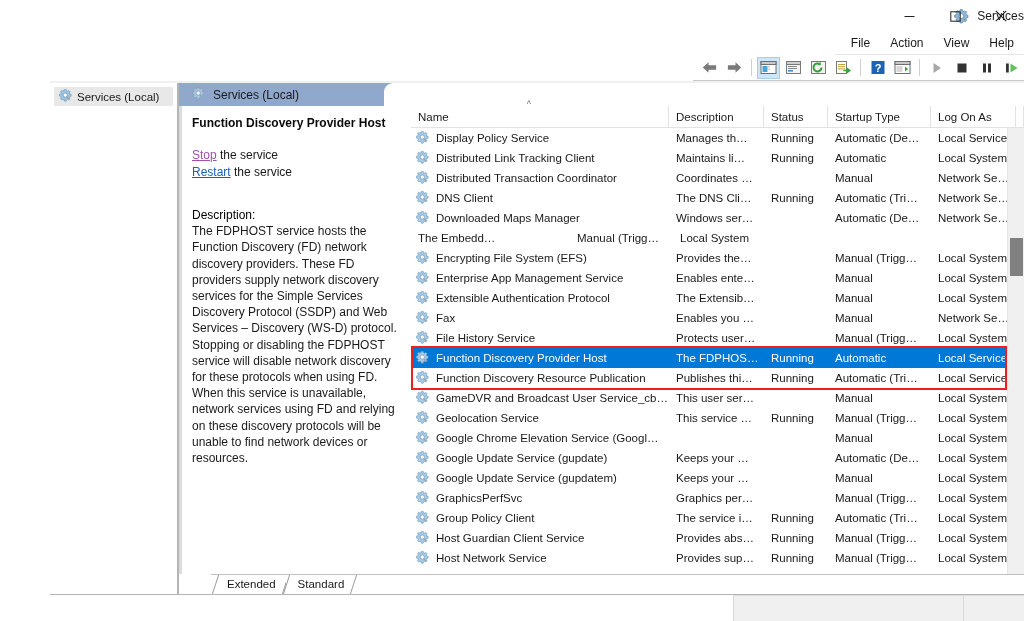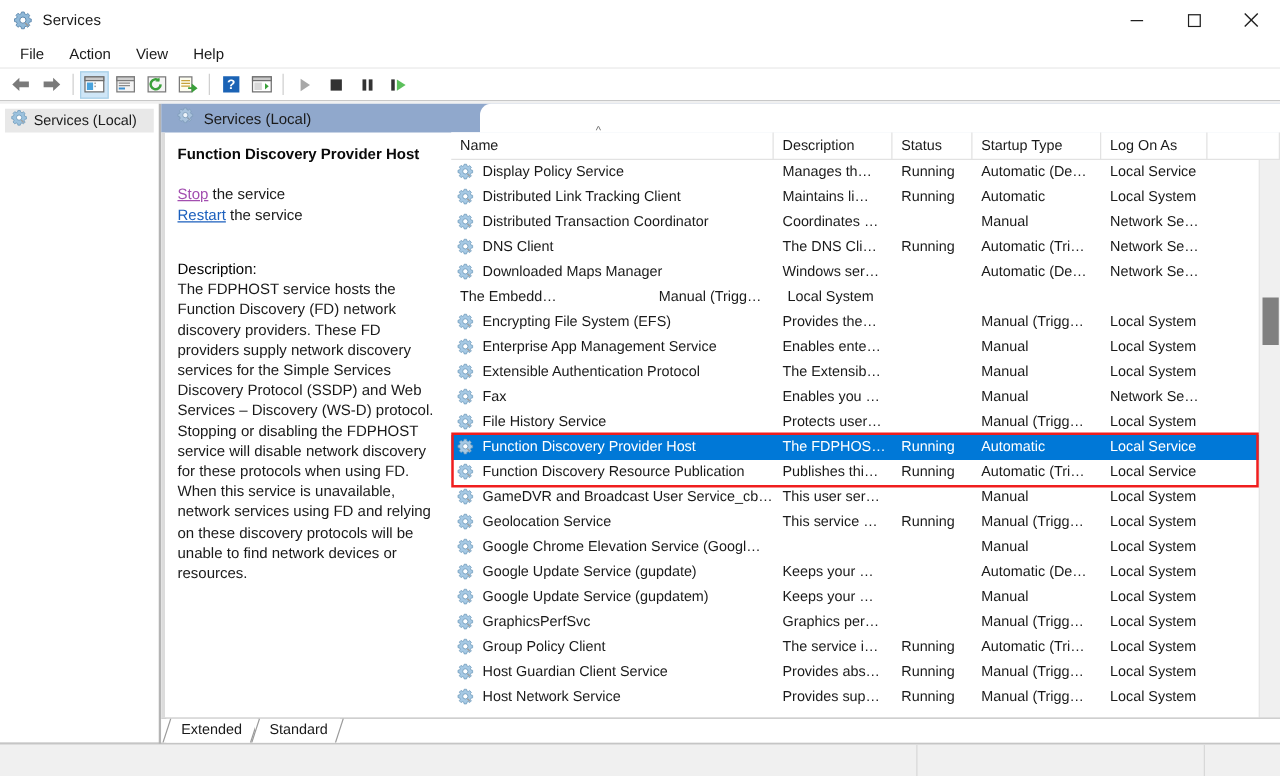--- a/index.html
+++ b/index.html
@@ -5,21 +5,21 @@
   * { box-sizing: border-box; margin: 0; padding: 0; }
   html, body {
     width: 1024px; height: 621px;
     font-family: "Liberation Sans", sans-serif;
     background: #f0f0f0;
     overflow: hidden;
   }
   .window {
     position: absolute; inset: 0;
     background: #ffffff;
-    display: flex; flex-direction: column;
+    display: flex; flex-direction: column; align-items: flex-end;
   }
 
   
   .titlebar {
     height: 32px; flex: 0 0 32px;
     background: #ffffff;
     display: flex; align-items: center;
     position: relative;
   }
   .title-icon {
@@ -206,20 +206,21 @@
   }
 
   
   .tabstrip {
     height: 20px; flex: 0 0 20px;
     background: #ffffff;
     display: flex; align-items: flex-end;
     padding-left: 4px;
     border-top: 1px solid #c0c0c0;
     position: relative;
+    margin-left: 32px;
   }
   .tab {
     font-size: 11.5px; color: #1a1a1a;
     height: 19px; line-height: 19px;
     padding: 0 10px 0 12px;
     position: relative;
     background: #ffffff;
   }
   .tab::before {
     content: ""; position: absolute; left: 0; top: 0;

